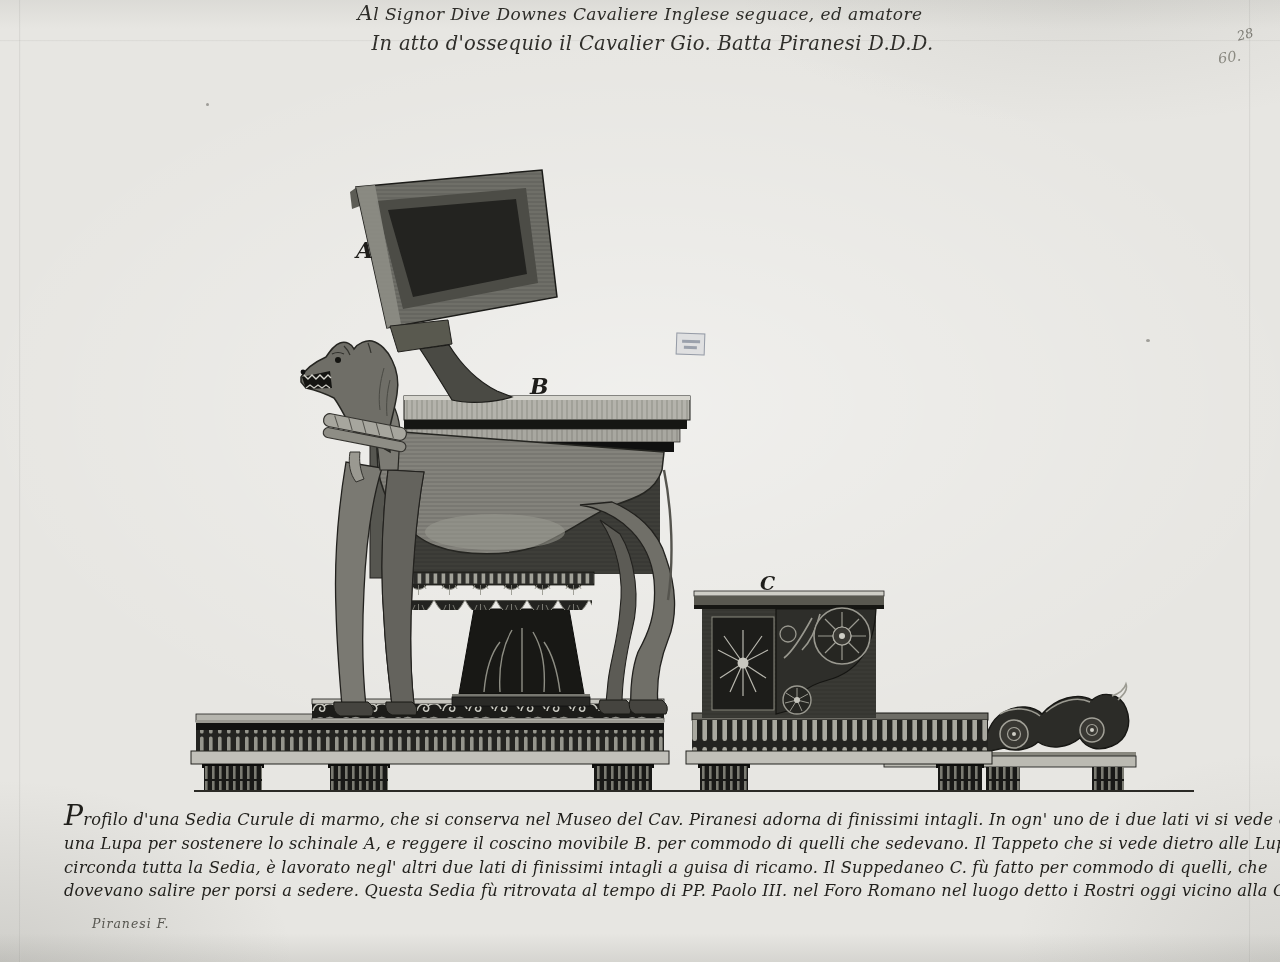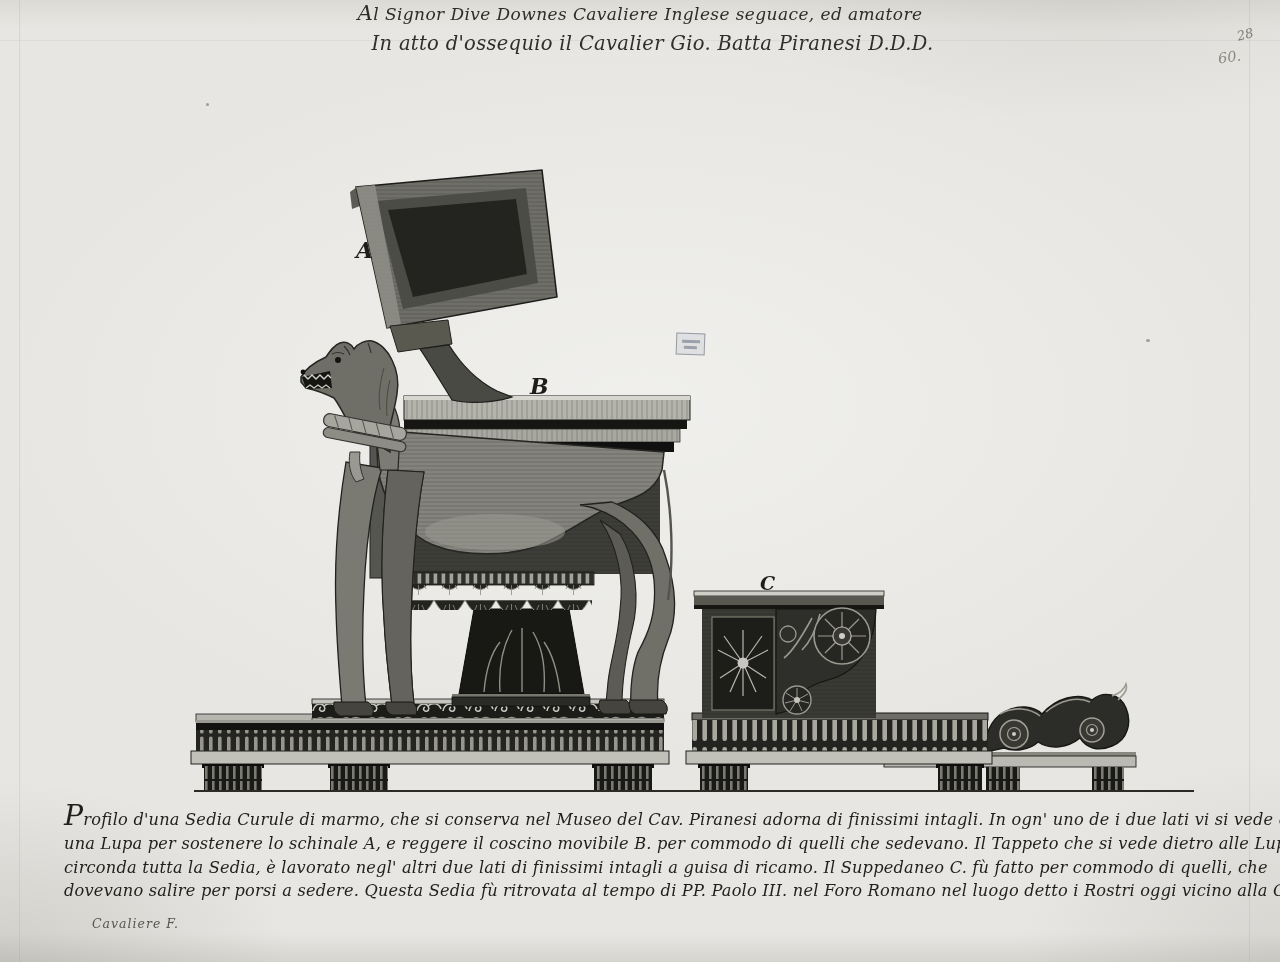--- a/index.html
+++ b/index.html
@@ -261,14 +261,14 @@
   <div class="plate-num pn-top txt">28</div>
   <div class="plate-num pn-bottom txt">60.</div>
 
   <div class="caption">
     <div class="cl">Profilo d'una Sedia Curule di marmo, che si conserva nel Museo del Cav. Piranesi adorna di finissimi intagli. In ogn' uno de i due lati vi si vede collocata</div>
     <div class="cl">una Lupa per sostenere lo schinale A, e reggere il coscino movibile B. per commodo di quelli che sedevano. Il Tappeto che si vede dietro alle Lupe e,</div>
     <div class="cl">circonda tutta la Sedia, è lavorato negl' altri due lati di finissimi intagli a guisa di ricamo. Il Suppedaneo C. fù fatto per commodo di quelli, che</div>
     <div class="cl">dovevano salire per porsi a sedere. Questa Sedia fù ritrovata al tempo di PP. Paolo III. nel Foro Romano nel luogo detto i Rostri oggi vicino alla Chiesa di S. Teodoro.</div>
   </div>
 
-  <div class="signature">Cavaliere F.</div>
+  <div class="signature">Piranesi F.</div>
 </div>
 
 </body></html>

